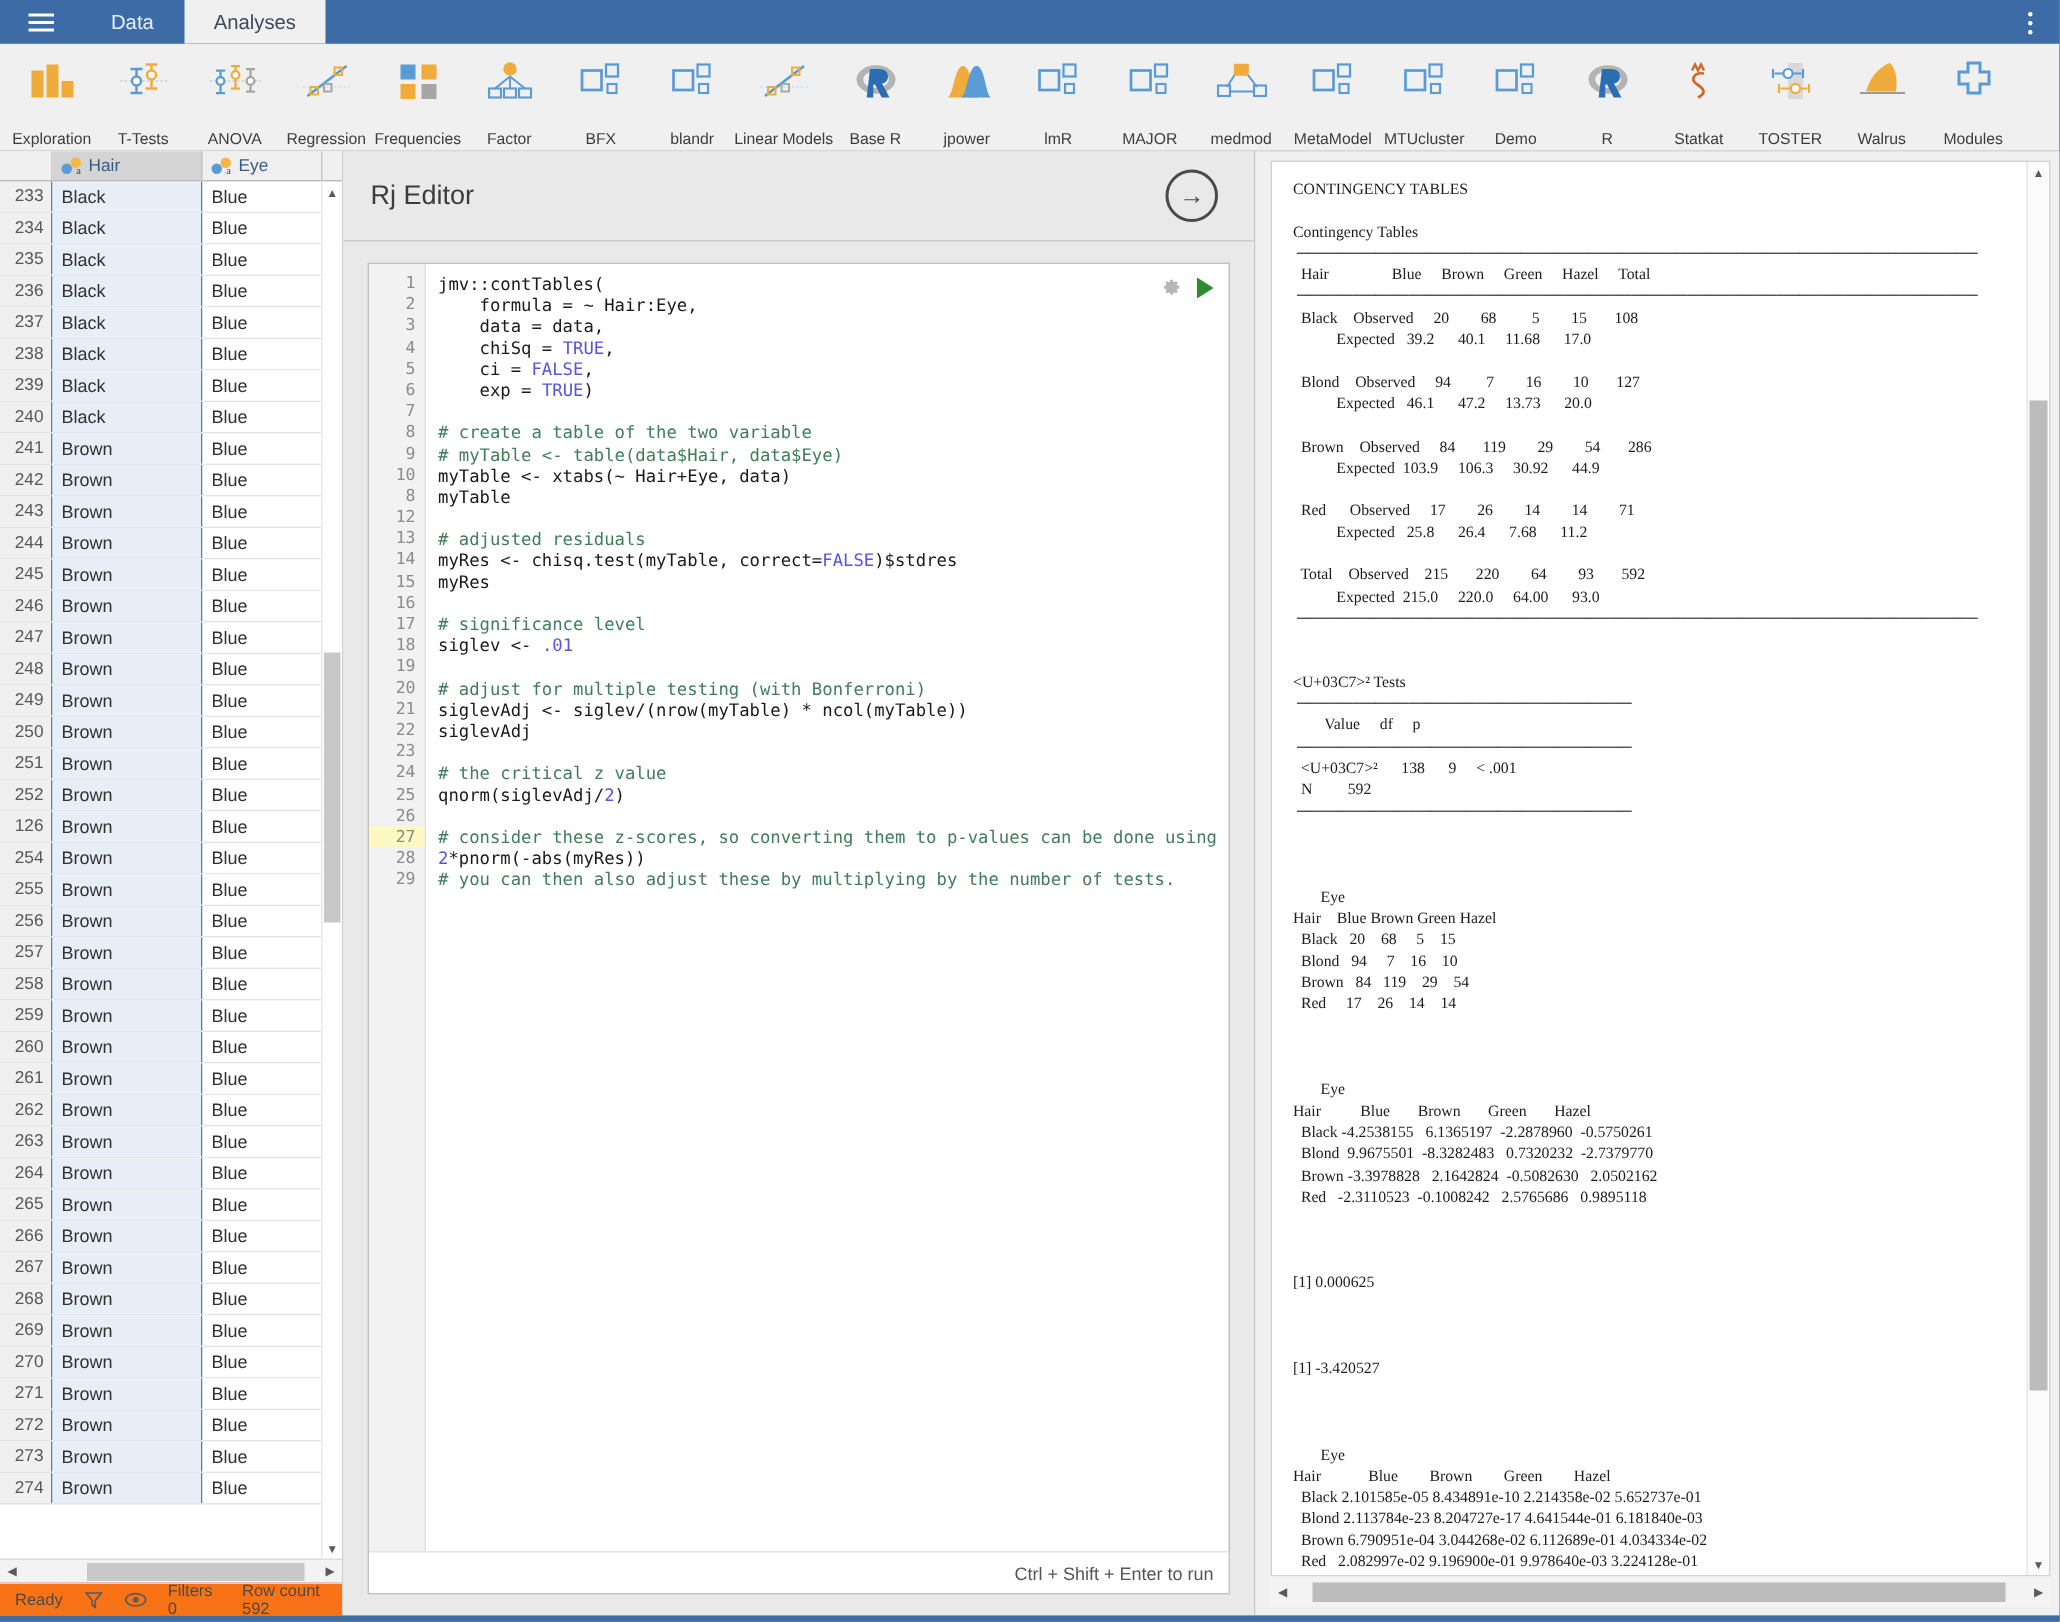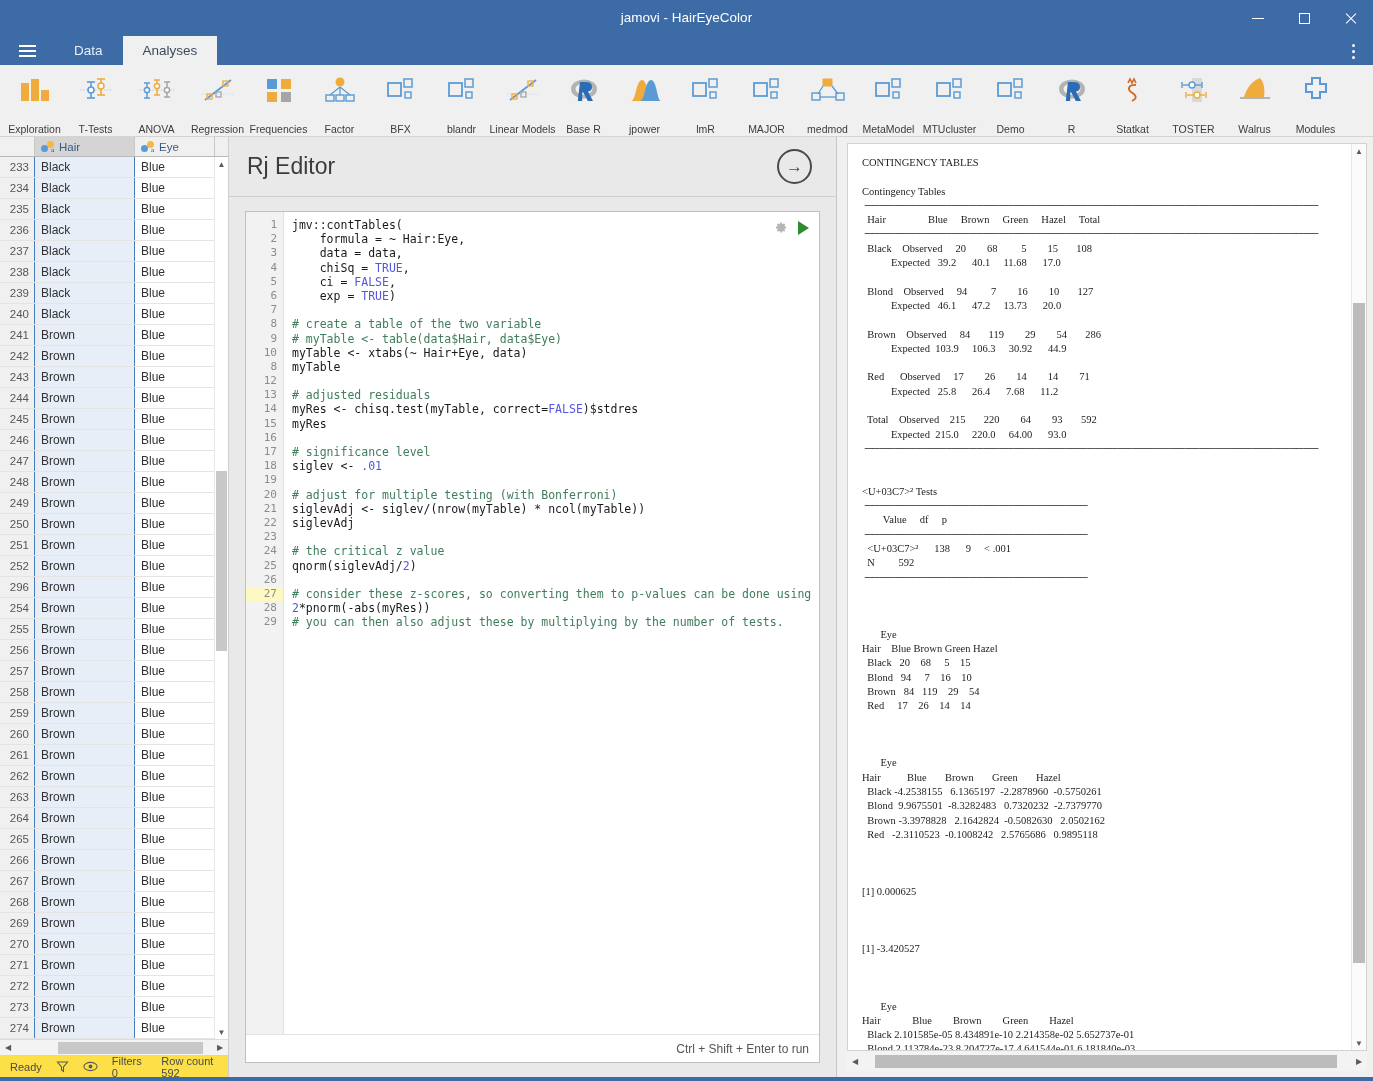--- a/index.html
+++ b/index.html
@@ -164,42 +164,42 @@
     height: 16px; flex: 0 0 16px; background: #f3f3f3;
     border-top: 1px solid #dcdcdc;
     display: flex; align-items: center;
   }
   .hs-arrow { width: 16px; text-align: center; font-size: 8px; color: #5a5a5a; }
   .hs-track { flex: 1 1 auto; height: 12px; position: relative; }
   .hs-thumb { position: absolute; left: 42px; top: 0; width: 145px; height: 12px; background: #c8c8c8; }
 
   .statusbar {
     height: 22px; flex: 0 0 22px;
-    background: #fde047; border-top: 1px solid #d4d4d4;
+    background: #f97316; border-top: 1px solid #d4d4d4;
     display: flex; align-items: center; gap: 14px;
     padding-left: 10px; font-size: 11px; color: #4a4a4a;
   }
   .sb-ico { display:flex; align-items:center; }
 
   
   .editorpane {
     flex: 1 1 auto;
     background: #e9e9e9;
     display: flex; flex-direction: column;
     border-right: 1px solid #c8c8c8;
     min-width: 0;
   }
   .ed-header {
     height: 60px; flex: 0 0 60px;
     display: flex; align-items: center;
     padding: 0 24px 0 18px;
     border-bottom: 1px solid #cfcfcf;
     background: #e9e9e9;
   }
-  .ed-title { font-size: 23px; color: #3c3c3c; }
+  .ed-title { font-size: 18px; color: #3c3c3c; }
   .arrow-btn {
     margin-left: auto;
     width: 35px; height: 35px; border-radius: 50%;
     border: 2px solid #4a4a4a;
     display: flex; align-items: center; justify-content: center;
     color: #4a4a4a; font-size: 17px; line-height: 1;
   }
   .ed-body { flex: 1 1 auto; padding: 14px 16px 0 16px; display: flex; min-height: 0; }
   .code-frame {
     flex: 1 1 auto;
@@ -277,34 +277,20 @@
   .rh-track { flex: 1 1 auto; height: 13px; position: relative; }
   .rh-thumb { position: absolute; left: 12px; top: 0; right: 14px; height: 13px; background: #bcbcbc; }
 
   .bottomedge { height: 4px; flex: 0 0 4px; background: #3d6ba5; }
 </style>
 </head>
 <body>
 
 <div class="app">
 
-  <div class="titlebar">
-    <div class="title-text">jamovi - HairEyeColor</div>
-    <div class="win-btns">
-      <div class="win-btn">
-          <span class="min-glyph"></span>
-        </div>
-      <div class="win-btn">
-          <span class="max-glyph"></span>
-        </div>
-      <div class="win-btn close">
-          <span class="close-glyph"></span>
-        </div>
-    </div>
-  </div>
 
   <div class="tabstrip">
     <div class="hamburger">
       <i></i>
         <i></i>
         <i></i>
     </div>
     <div class="tab">Data</div>
     <div class="tab active">Analyses</div>
     <div class="kebab">
@@ -699,21 +685,21 @@
               <div class="g-num">251</div>
               <div class="g-hair">Brown</div>
               <div class="g-eye">Blue</div>
             </div>
             <div class="grow">
               <div class="g-num">252</div>
               <div class="g-hair">Brown</div>
               <div class="g-eye">Blue</div>
             </div>
             <div class="grow">
-              <div class="g-num">296</div>
+              <div class="g-num">126</div>
               <div class="g-hair">Brown</div>
               <div class="g-eye">Blue</div>
             </div>
             <div class="grow">
               <div class="g-num">254</div>
               <div class="g-hair">Brown</div>
               <div class="g-eye">Blue</div>
             </div>
             <div class="grow">
               <div class="g-num">255</div>

